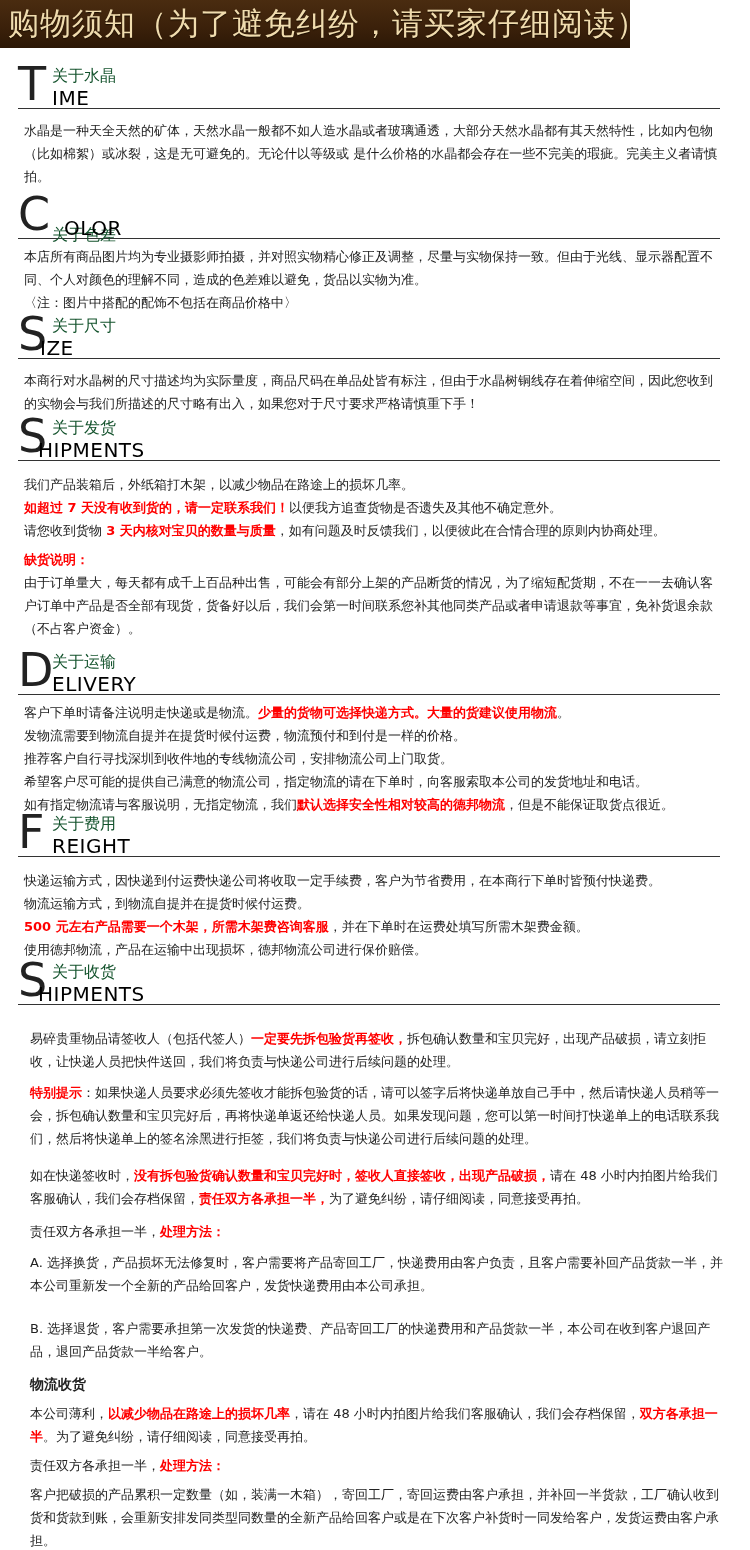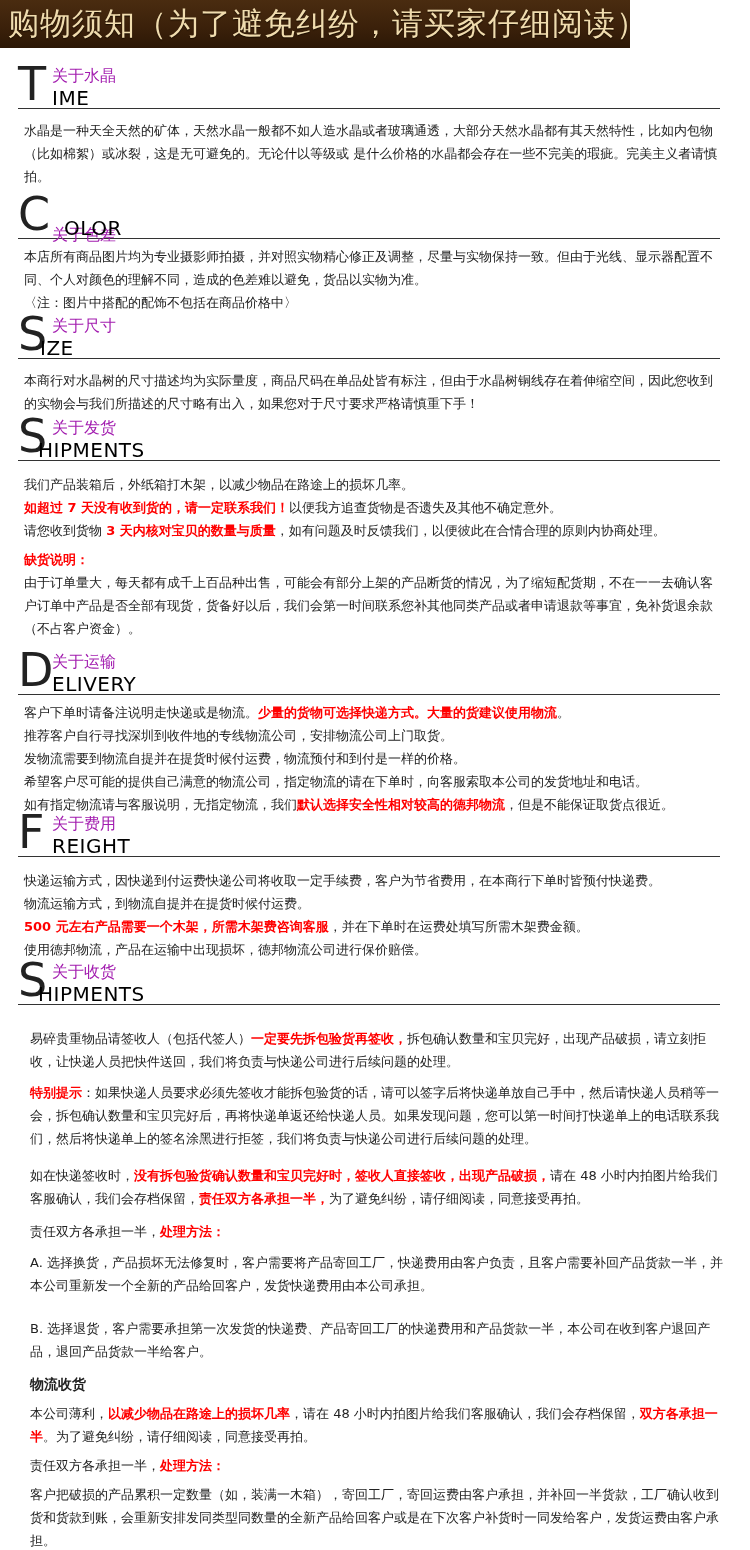--- a/index.html
+++ b/index.html
@@ -13,21 +13,21 @@
   .banner-title {
     color: #f0dcae; font-size: 31px; letter-spacing: 1px; white-space: nowrap;
     text-shadow: 0 1px 1px #1a0d00;
   }
   .section { position: absolute; left: 0; width: 750px; }
   .sec-head { position: relative; height: 44px; margin-left: 18px; width: 702px; border-bottom: 1px solid #333; }
   .big-letter {
     position: absolute; left: 0; top: -4px;
     font-family: "DejaVu Sans", sans-serif; font-size: 46px; line-height: 48px; color: #222; font-weight: normal;
   }
-  .sec-cn { position: absolute; top: 2px; font-size: 16px; color: #a21caf; }
+  .sec-cn { position: absolute; top: 2px; font-size: 16px; color: #14532d; }
   .sec-en { position: absolute; top: 22px; font-size: 20px; color: #000000; letter-spacing: 0.5px; }
   .body { margin-left: 24px; width: 700px; font-size: 13px; line-height: 23px; color: #222; }
   .body p { margin: 0; }
   .red { color: #ff0000; font-weight: bold; }
   .sub { font-weight: bold; font-size: 14px; margin: 0; }
   .gap { height: 14px; }
 </style>
 </head>
 <body>
 
@@ -86,22 +86,22 @@
 </div>
 
 <div class="section" style="top:650px;">
   <div class="sec-head">
     <span class="big-letter">D</span>
     <span class="sec-cn" style="left:34px;">关于运输</span>
     <span class="sec-en" style="left:34px;">ELIVERY</span>
   </div>
   <div class="body" style="margin-top:6px;">
     <p><span>客户下单时请备注说明走快递或是物流。</span><span class="red">少量的货物可选择快递方式。大量的货建议使用物流</span><span>。</span></p>
+    <p>发物流需要到物流自提并在提货时候付运费，物流预付和到付是一样的价格。</p>
     <p>推荐客户自行寻找深圳到收件地的专线物流公司，安排物流公司上门取货。</p>
-    <p>发物流需要到物流自提并在提货时候付运费，物流预付和到付是一样的价格。</p>
     <p>希望客户尽可能的提供自己满意的物流公司，指定物流的请在下单时，向客服索取本公司的发货地址和电话。</p>
     <p><span>如有指定物流请与客服说明，无指定物流，我们</span><span class="red">默认选择安全性相对较高的德邦物流</span><span>，但是不能保证取货点很近。</span></p>
   </div>
 </div>
 
 <div class="section" style="top:812px;">
   <div class="sec-head">
     <span class="big-letter">F</span>
     <span class="sec-cn" style="left:34px;">关于费用</span>
     <span class="sec-en" style="left:34px;">REIGHT</span>

